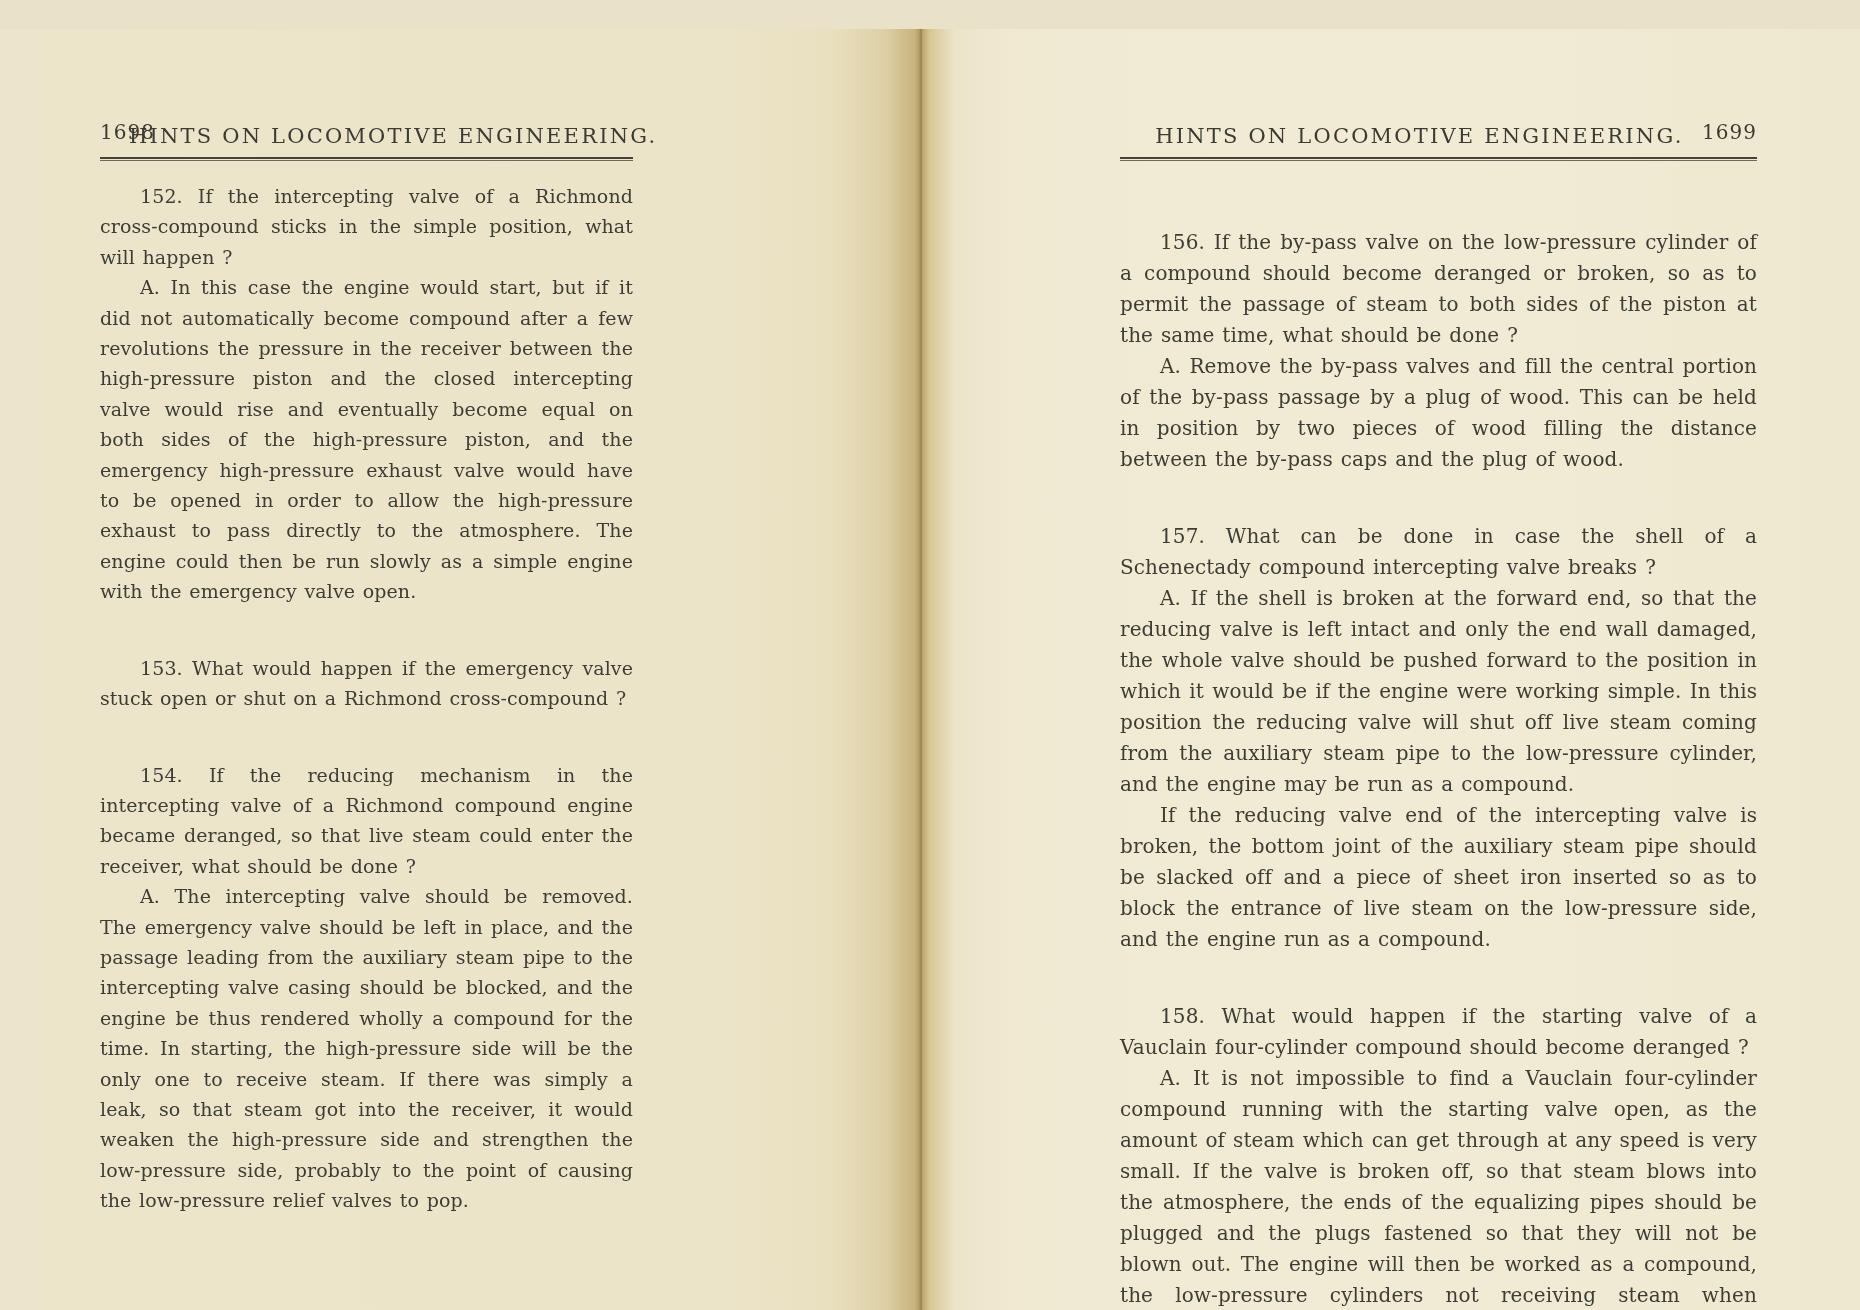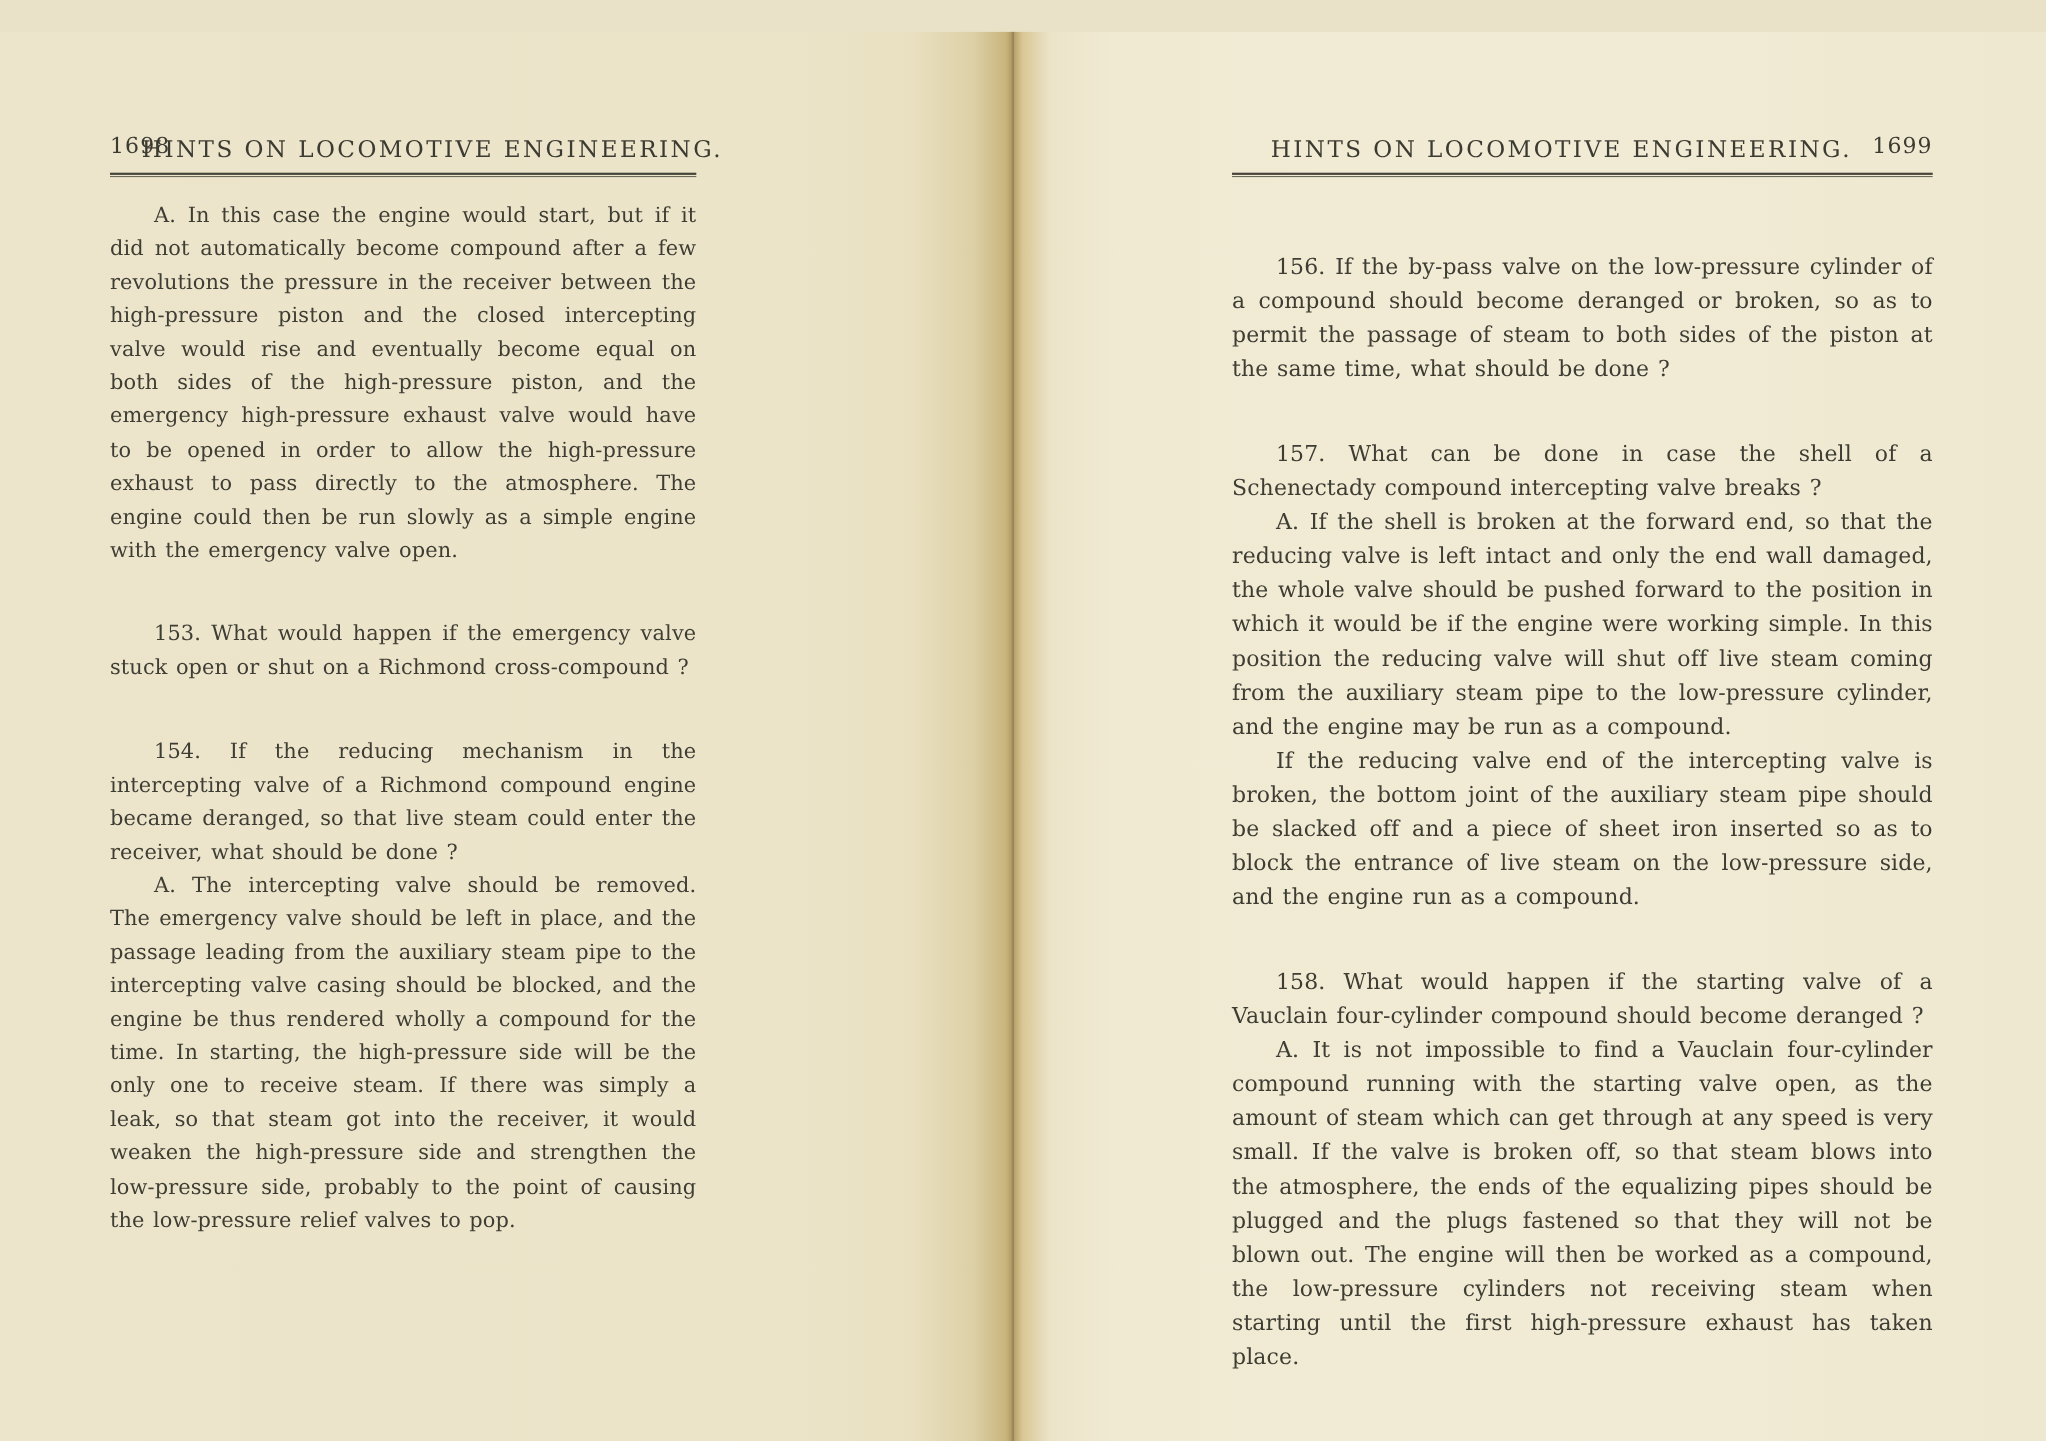--- a/index.html
+++ b/index.html
@@ -70,37 +70,39 @@
 
 <div class="spread">
 
   <div class="page page-left">
     <div class="runhead">
       <span class="folio">1698</span>
       <span class="title">HINTS ON LOCOMOTIVE ENGINEERING.</span>
     </div>
     <div class="headrule"></div>
     <div class="column">
+        <p class="para">152. If the intercepting valve of a Richmond cross-compound sticks in the simple position, what will happen ?</p>
         <p class="para">A. In this case the engine would start, but if it did not automatically become compound after a few revolutions the pressure in the receiver between the high-pressure piston and the closed intercepting valve would rise and eventually become equal on both sides of the high-pressure piston, and the emergency high-pressure exhaust valve would have to be opened in order to allow the high-pressure exhaust to pass directly to the atmosphere. The engine could then be run slowly as a simple engine with the emergency valve open.</p>
         <p class="para gap">153. What would happen if the emergency valve stuck open or shut on a Richmond cross-compound ?</p>
         <p class="para gap">154. If the reducing mechanism in the intercepting valve of a Richmond compound engine became deranged, so that live steam could enter the receiver, what should be done ?</p>
         <p class="para">A. The intercepting valve should be removed. The emergency valve should be left in place, and the passage leading from the auxiliary steam pipe to the intercepting valve casing should be blocked, and the engine be thus rendered wholly a compound for the time. In starting, the high-pressure side will be the only one to receive steam. If there was simply a leak, so that steam got into the receiver, it would weaken the high-pressure side and strengthen the low-pressure side, probably to the point of causing the low-pressure relief valves to pop.</p>
       </div>
   </div>
 
   <div class="gutter-line"></div>
 
   <div class="page page-right">
     <div class="runhead">
       <span class="title">HINTS ON LOCOMOTIVE ENGINEERING.</span>
       <span class="folio">1699</span>
     </div>
     <div class="headrule"></div>
     <div class="column">
         <p class="para gap">156. If the by-pass valve on the low-pressure cylinder of a compound should become deranged or broken, so as to permit the passage of steam to both sides of the piston at the same time, what should be done ?</p>
+        <p class="para">A. Remove the by-pass valves and fill the central portion of the by-pass passage by a plug of wood. This can be held in position by two pieces of wood filling the distance between the by-pass caps and the plug of wood.</p>
         <p class="para gap">157. What can be done in case the shell of a Schenectady compound intercepting valve breaks ?</p>
         <p class="para">A. If the shell is broken at the forward end, so that the reducing valve is left intact and only the end wall damaged, the whole valve should be pushed forward to the position in which it would be if the engine were working simple. In this position the reducing valve will shut off live steam coming from the auxiliary steam pipe to the low-pressure cylinder, and the engine may be run as a compound.</p>
         <p class="para">If the reducing valve end of the intercepting valve is broken, the bottom joint of the auxiliary steam pipe should be slacked off and a piece of sheet iron inserted so as to block the entrance of live steam on the low-pressure side, and the engine run as a compound.</p>
         <p class="para gap">158. What would happen if the starting valve of a Vauclain four-cylinder compound should become deranged ?</p>
         <p class="para">A. It is not impossible to find a Vauclain four-cylinder compound running with the starting valve open, as the amount of steam which can get through at any speed is very small. If the valve is broken off, so that steam blows into the atmosphere, the ends of the equalizing pipes should be plugged and the plugs fastened so that they will not be blown out. The engine will then be worked as a compound, the low-pressure cylinders not receiving steam when starting until the first high-pressure exhaust has taken place.</p>
       </div>
   </div>
 
 </div>
 

